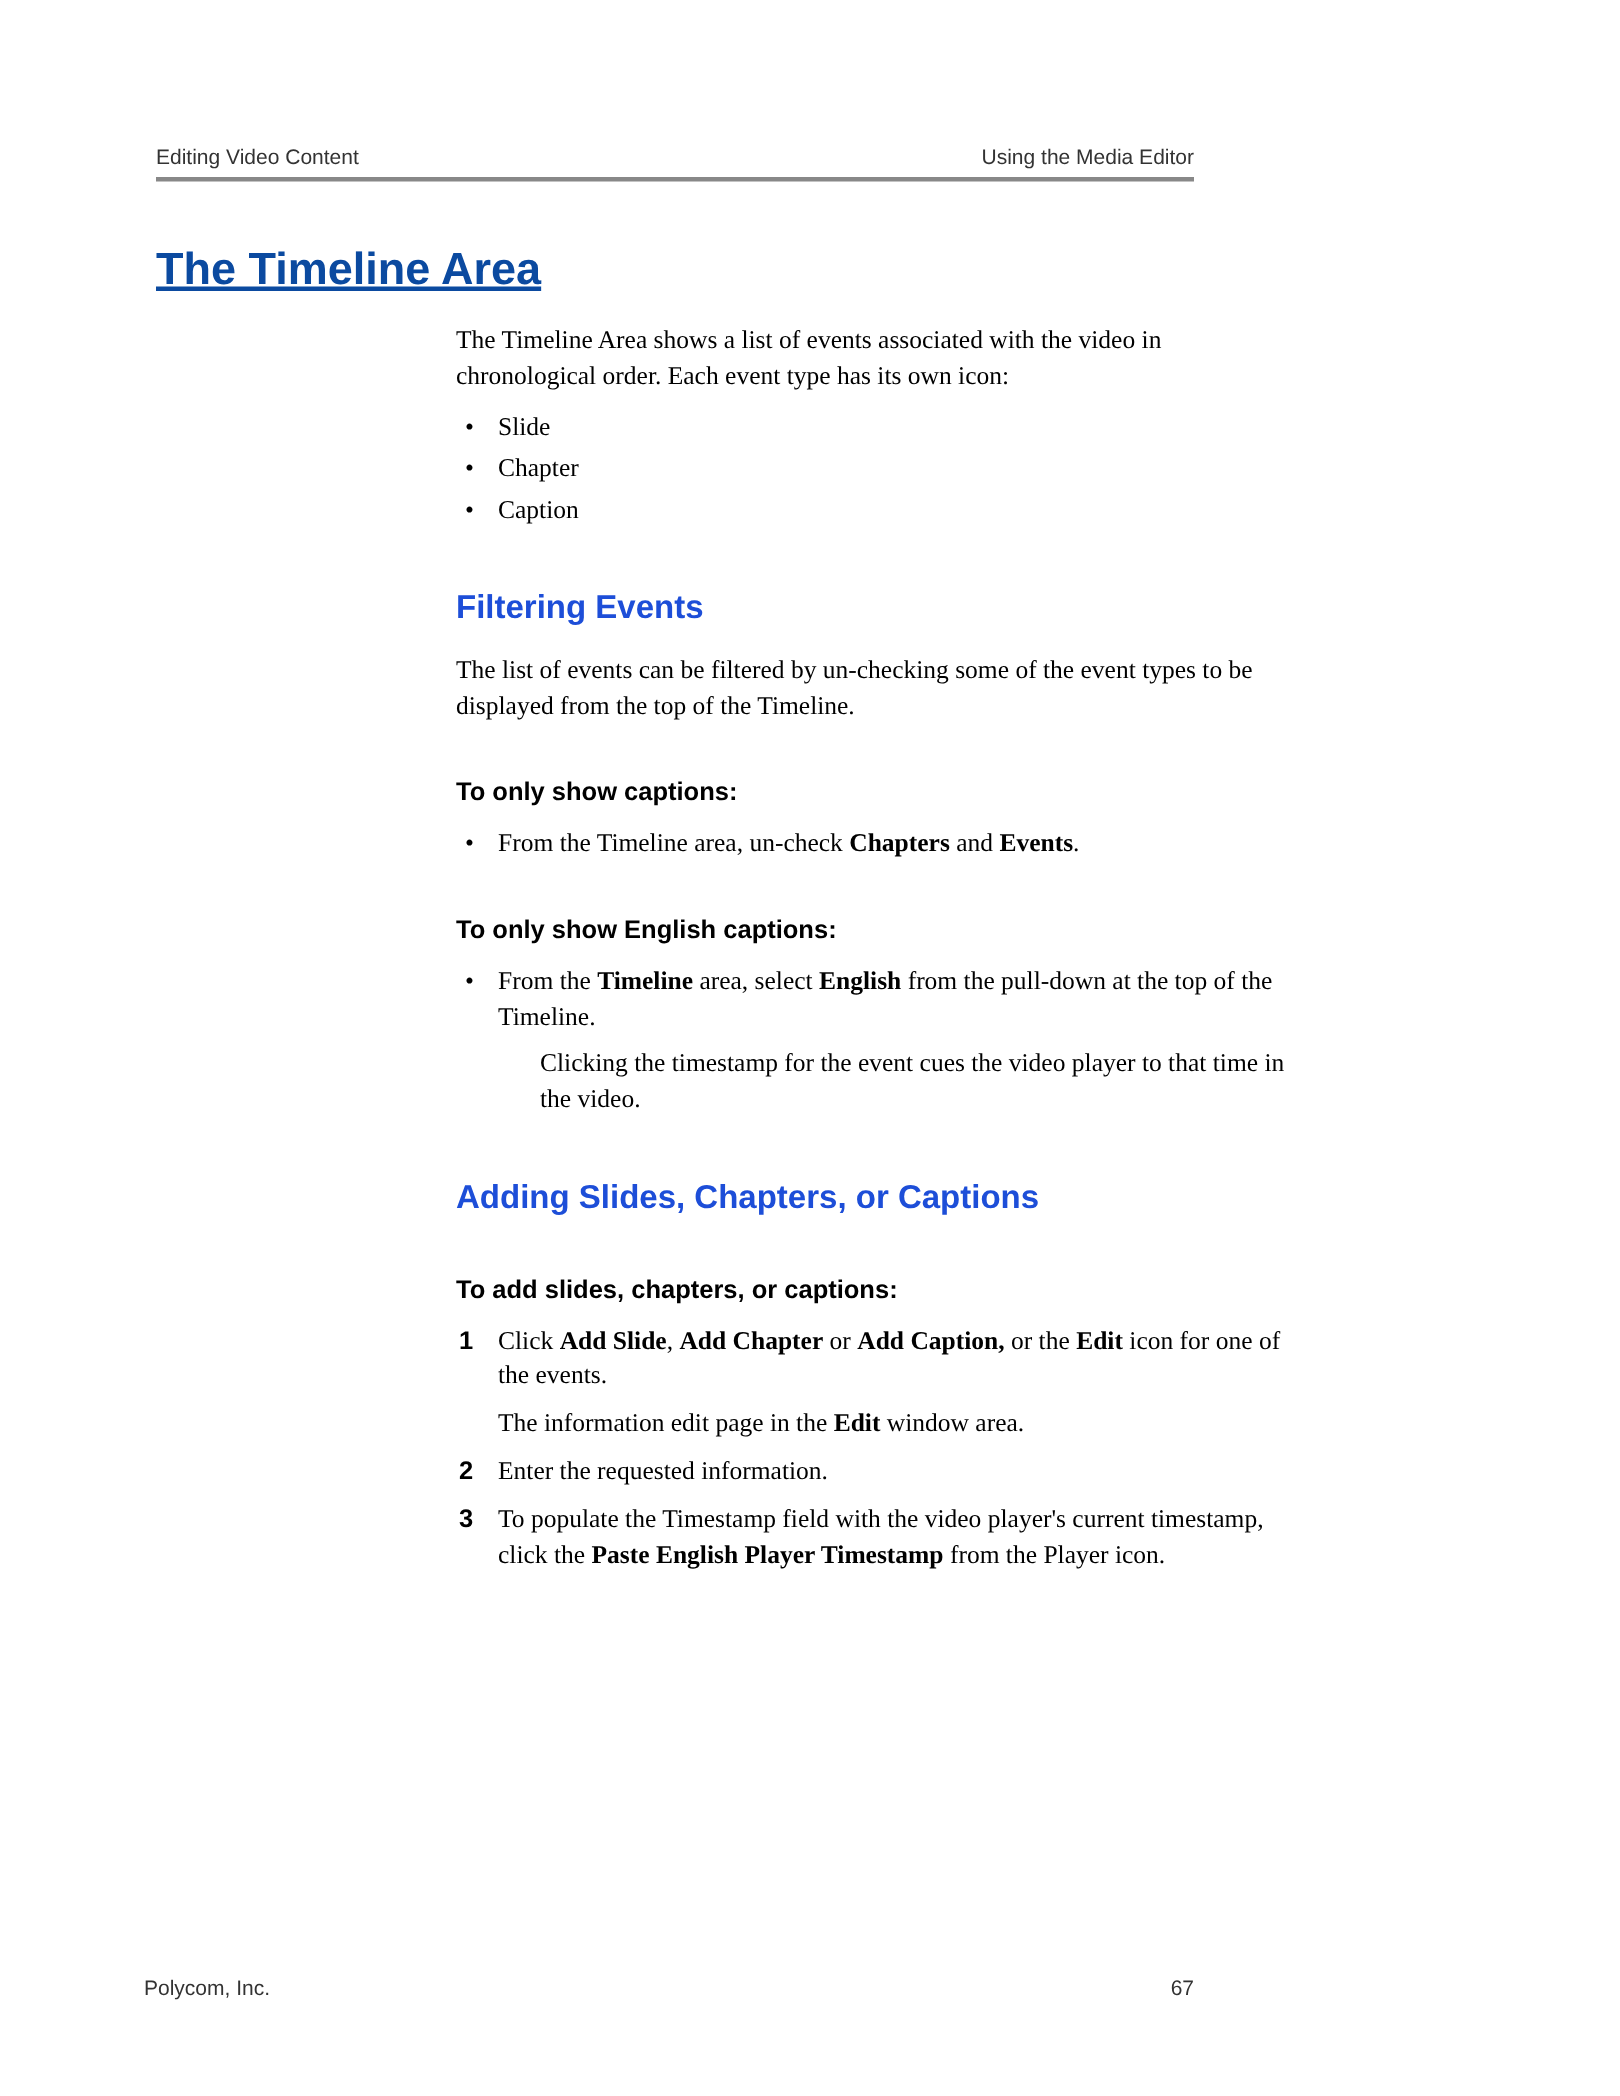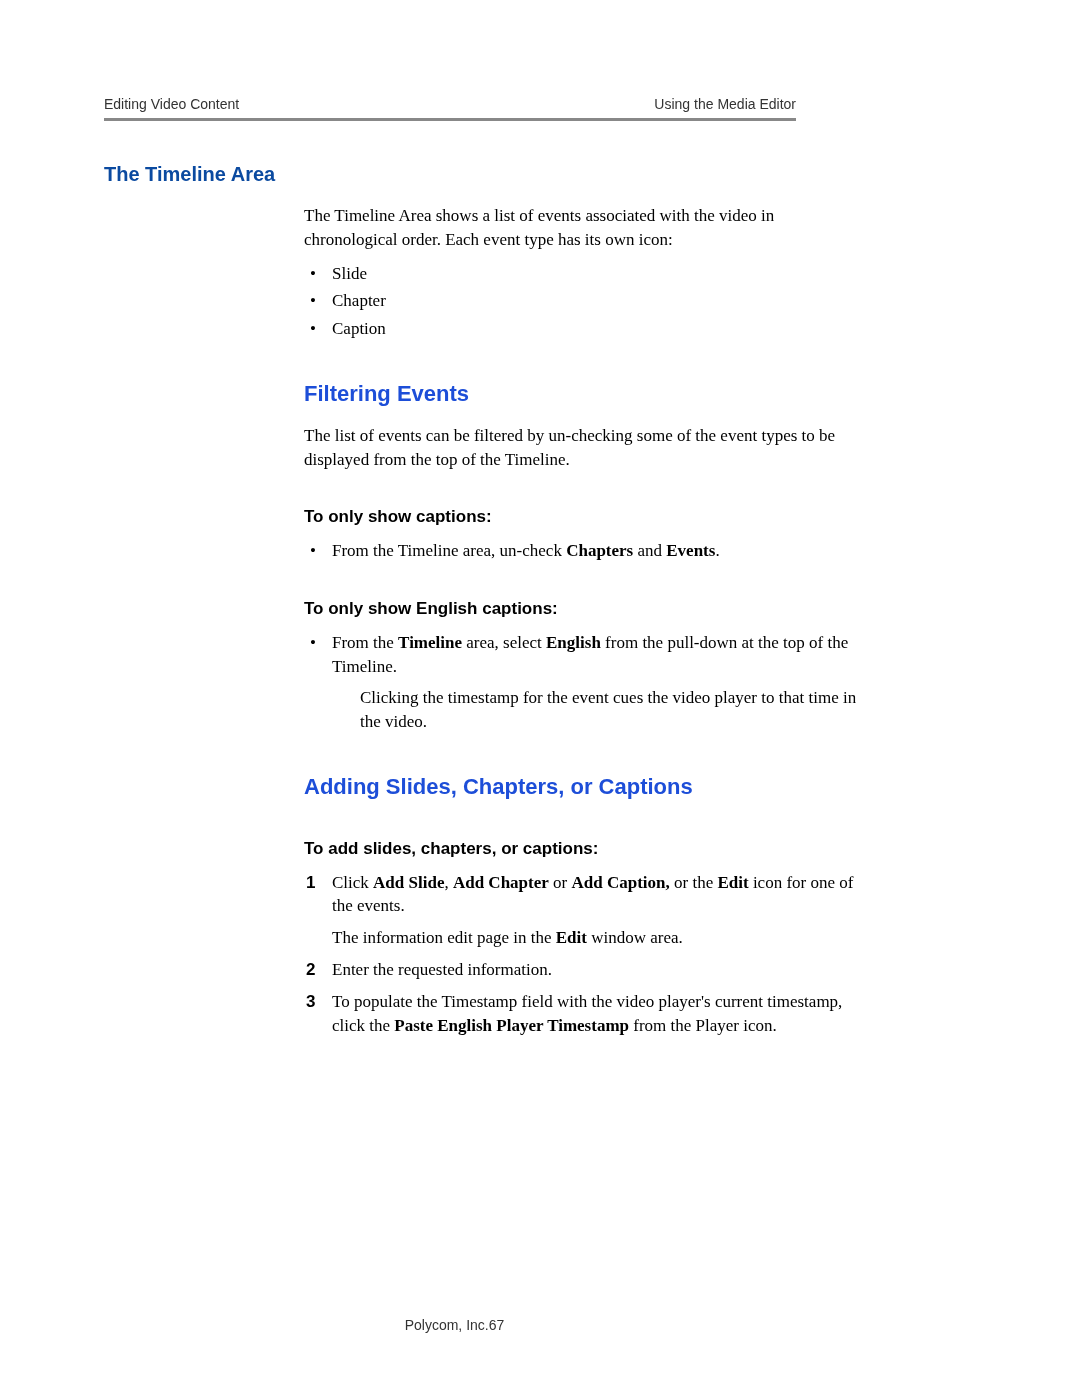--- a/index.html
+++ b/index.html
@@ -26,22 +26,23 @@
   }
   .hdr-rule {
     border: none;
     border-top: 3px solid #888;
     margin: 0 0 42px 0;
   }
   h1.section {
     font-family: Arial, Helvetica, sans-serif;
     font-weight: bold;
     color: #0b4aa0;
-    font-size: 20px;
+    font-size: 30px;
     margin: 0 0 18px 0;
+    text-decoration: underline;
   }
   h2.section {
     font-family: Arial, Helvetica, sans-serif;
     font-weight: bold;
     color: #1d4ed8;
     font-size: 22px;
     margin: 38px 0 14px 0;
   }
   h3.runin {
     font-family: Arial, Helvetica, sans-serif;
@@ -94,25 +95,25 @@
     content: counter(step);
     position: absolute;
     left: 2px;
     top: 0;
     font-family: Arial, Helvetica, sans-serif;
     font-weight: bold;
     font-size: 17px;
   }
   .ftr {
     position: absolute;
-    left: 113px;
+    left: 96px;
     right: 104px;
     bottom: 64px;
     display: flex;
-    justify-content: center;
+    justify-content: space-between;
     font-family: Arial, Helvetica, sans-serif;
     font-size: 14px;
     color: #333;
   }
   b { font-weight: bold; }
 </style>
 </head>
 <body>
 
 <div class="page">

